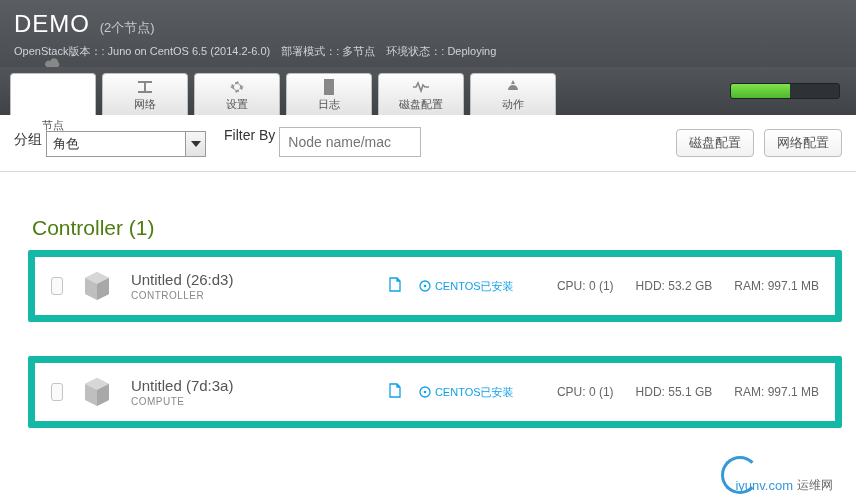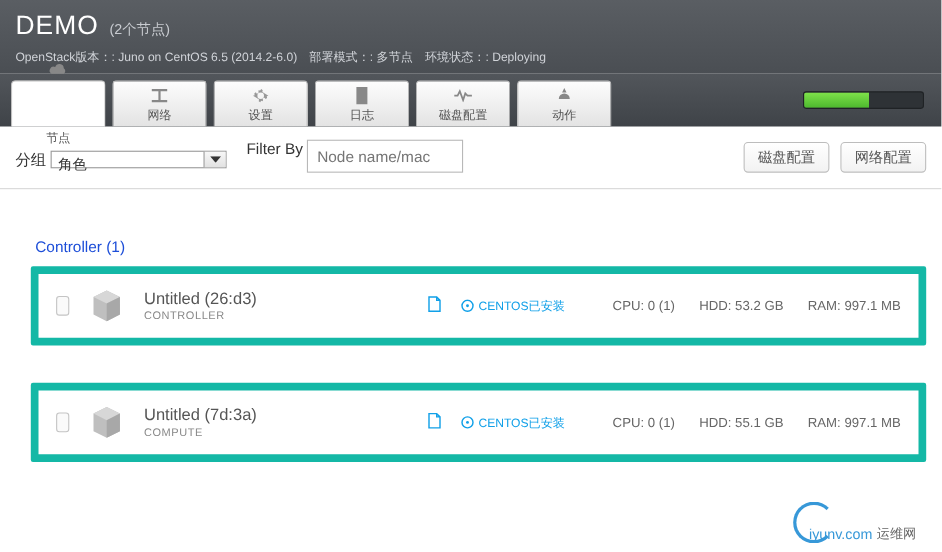--- a/index.html
+++ b/index.html
@@ -87,21 +87,21 @@
     display: flex;
     align-items: flex-end;
     gap: 18px;
     border-bottom: 1px solid #d8d8d8;
   }
   .toolbar .group { display: flex; flex-direction: row; gap: 4px; }
   .group-label { font-size: 14px; color: #333; margin-bottom: 2px;}
   .select-wrap {
     display: flex;
     border: 1px solid #999;
-    height: 16px;
+    height: 26px;
     width: 160px;
     background:#fff;
   }
   .select-text { flex:1; padding: 3px 6px; font-size:13px; }
   .select-btn {
     width: 20px;
     border-left: 1px solid #999;
     background: linear-gradient(#f7f7f7,#e2e2e2);
     display:flex; align-items:center; justify-content:center;
     cursor:pointer;
@@ -124,23 +124,23 @@
     color: #555;
     cursor:pointer;
     height: 28px;
     display:flex; align-items:center;
   }
   .content {
     padding: 10px 14px;
   }
   .role-section { margin-top: 34px; }
   .role-title {
-    font-size: 14px;
+    font-size: 21px;
     font-weight: 300;
-    color: #1d4ed8;
+    color: #4d7c0f;
     margin-bottom: 10px;
     padding-left: 18px;
   }
   .node-card {
     border: 7px solid #14b8a6;
     border-radius: 2px;
     background: #fff;
     display: flex;
     align-items: center;
     padding: 12px 16px;

